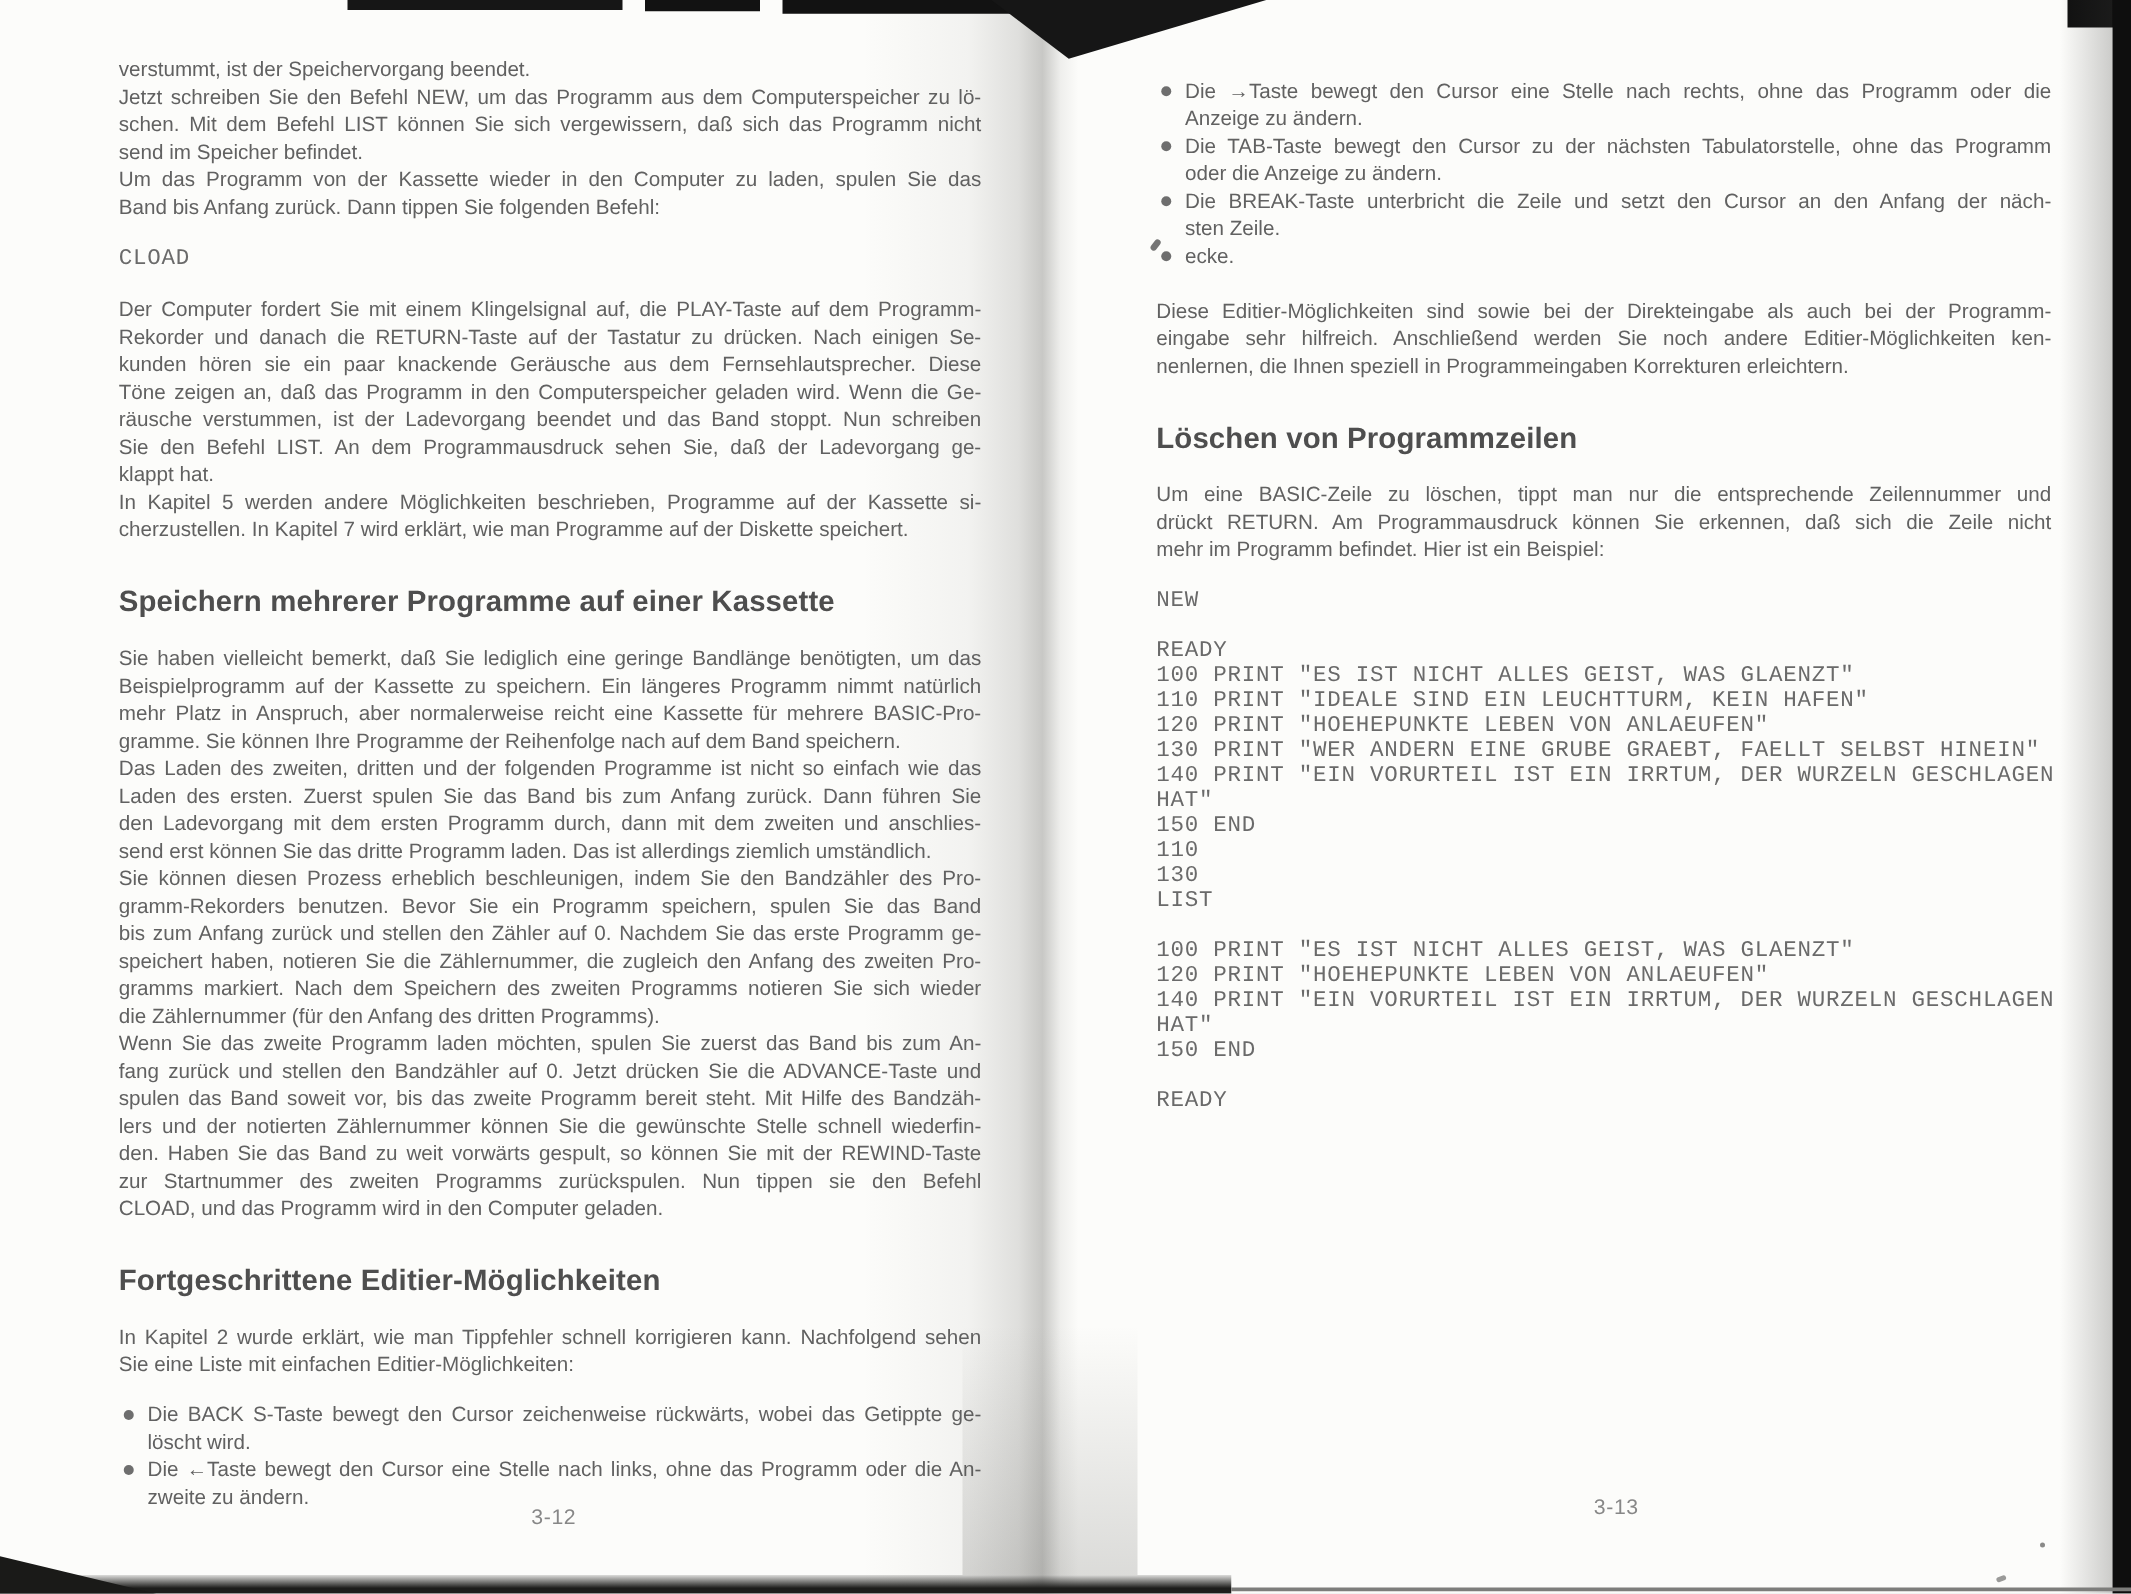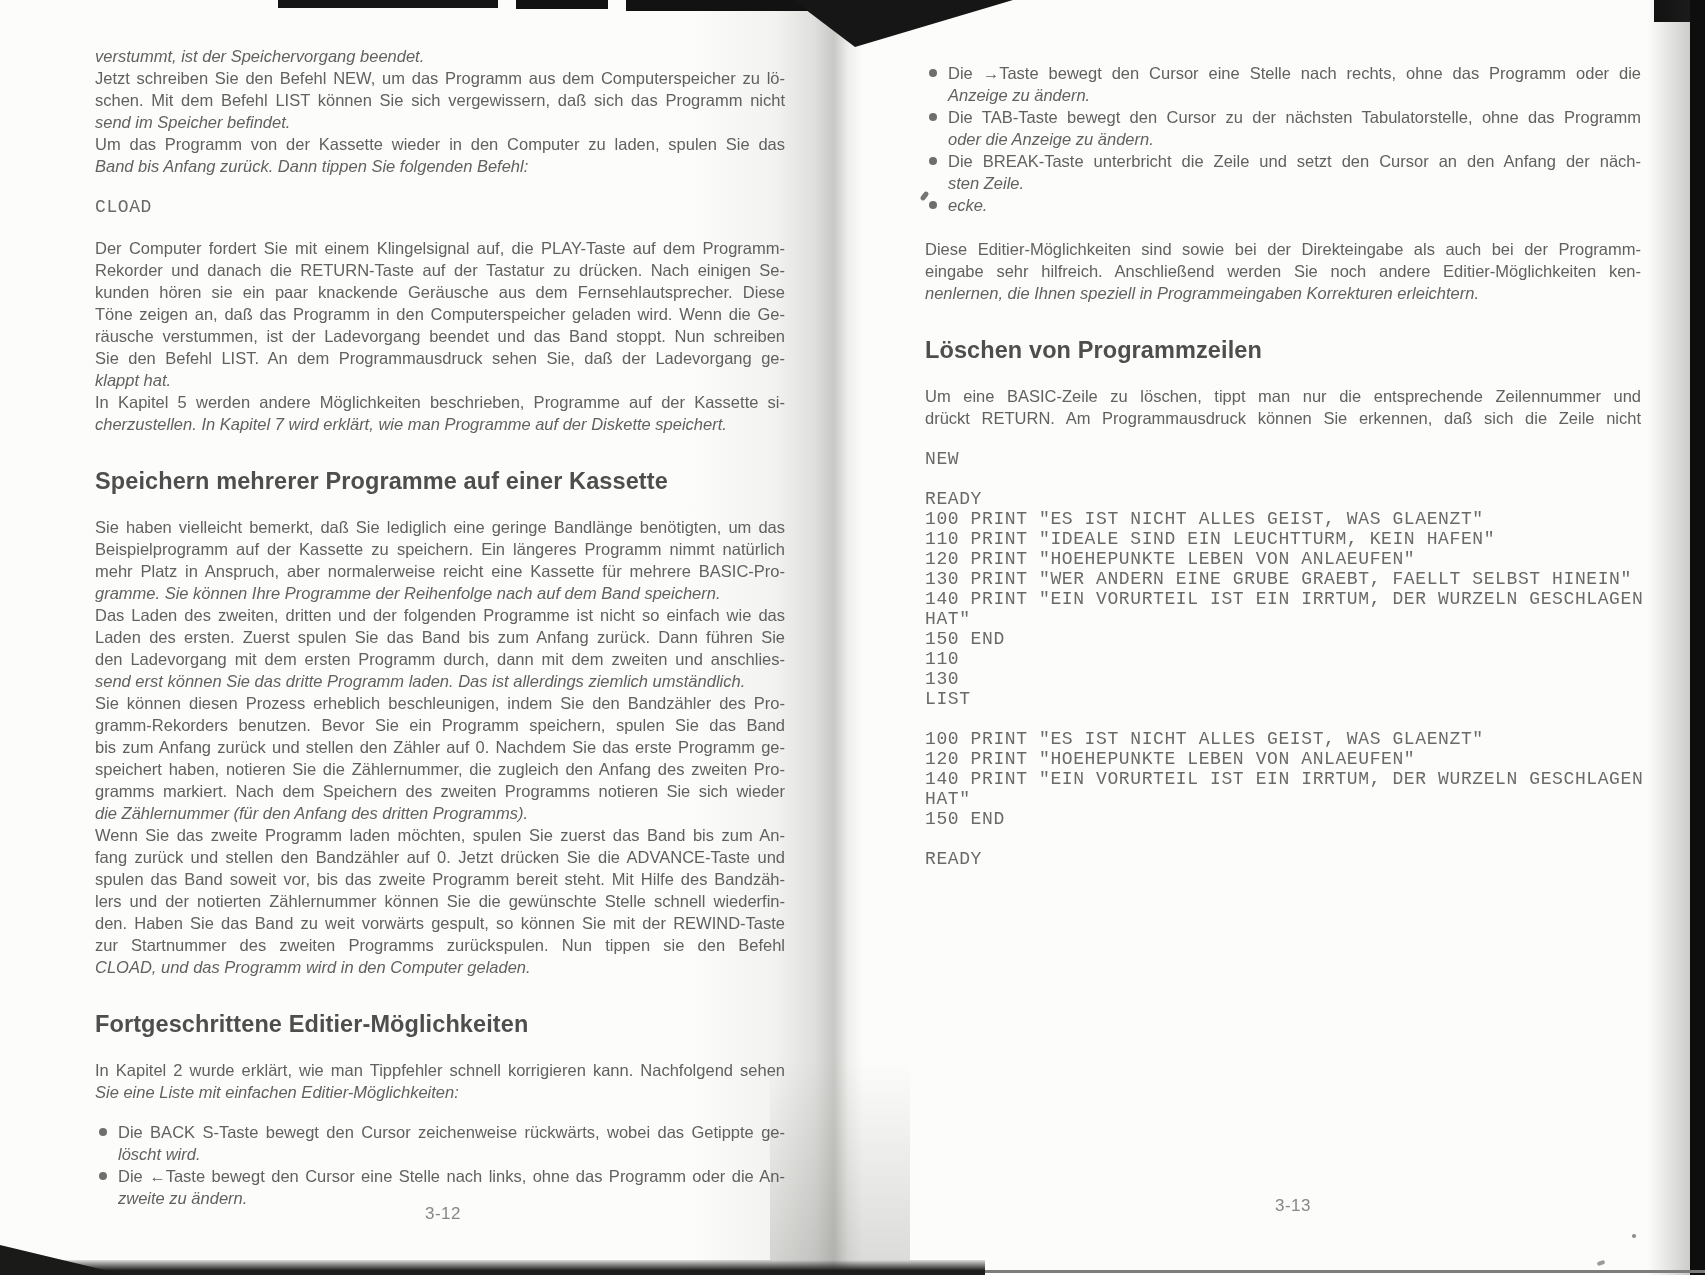--- a/index.html
+++ b/index.html
@@ -13,21 +13,21 @@
   
   .page-content{position:absolute;color:#616161;}
   .left-content{left:95px;top:45px;width:690px;}
   .right-content{left:925px;top:44px;width:716px;}
 
   .para{margin:0;}
   .para .line, .bullet-item .line{
     font-size:16.5px;line-height:22px;color:#616161;
     text-align:justify;text-align-last:justify;
   }
-  .line.last{text-align-last:left;font-style:italic;}
+  .line.last{text-align-last:left;}
 
   .heading{
     font-size:23.5px;font-weight:bold;color:#4e4e4e;
     margin:33px 0 21px 0;letter-spacing:0.1px;
   }
   .code{margin:20px 0;}
   .code .codeline{
     font-family:"Liberation Mono","DejaVu Sans Mono",monospace;
     font-size:18px;line-height:20px;color:#6a6a6a;
     letter-spacing:0.6px;white-space:pre;text-align:left;
@@ -203,20 +203,21 @@
       </div>
       <div class="para">
         <div class="line">Diese Editier-Möglichkeiten sind sowie bei der Direkteingabe als auch bei der Programm-</div>
         <div class="line">eingabe sehr hilfreich. Anschließend werden Sie noch andere Editier-Möglichkeiten ken-</div>
         <div class="line last">nenlernen, die Ihnen speziell in Programmeingaben Korrekturen erleichtern.</div>
       </div>
       <div class="heading">Löschen von Programmzeilen</div>
       <div class="para">
         <div class="line">Um eine BASIC-Zeile zu löschen, tippt man nur die entsprechende Zeilennummer und</div>
         <div class="line">drückt RETURN. Am Programmausdruck können Sie erkennen, daß sich die Zeile nicht</div>
+        <div class="line last">mehr im Programm befindet. Hier ist ein Beispiel:</div>
       </div>
       <div class="code">
         <div class="codeline">NEW</div>
         <div class="codeline">&nbsp;</div>
         <div class="codeline">READY</div>
         <div class="codeline">100 PRINT "ES IST NICHT ALLES GEIST, WAS GLAENZT"</div>
         <div class="codeline">110 PRINT "IDEALE SIND EIN LEUCHTTURM, KEIN HAFEN"</div>
         <div class="codeline">120 PRINT "HOEHEPUNKTE LEBEN VON ANLAEUFEN"</div>
         <div class="codeline">130 PRINT "WER ANDERN EINE GRUBE GRAEBT, FAELLT SELBST HINEIN"</div>
         <div class="codeline">140 PRINT "EIN VORURTEIL IST EIN IRRTUM, DER WURZELN GESCHLAGEN</div>

